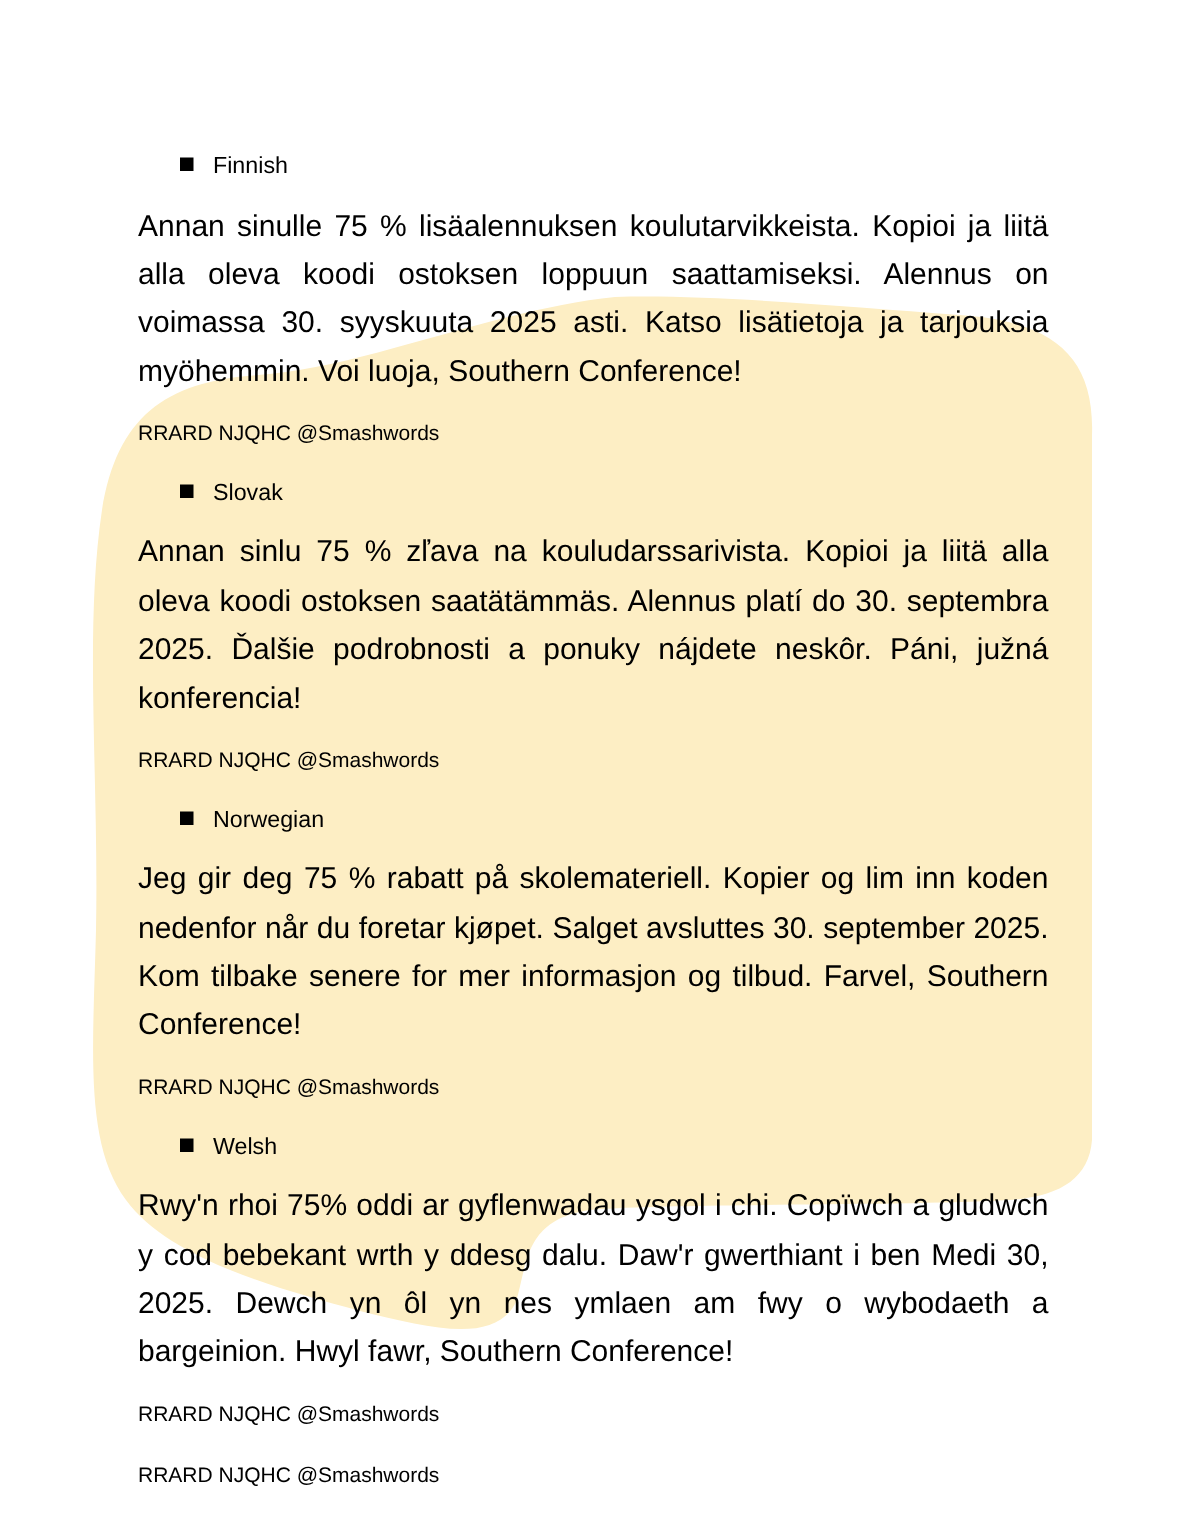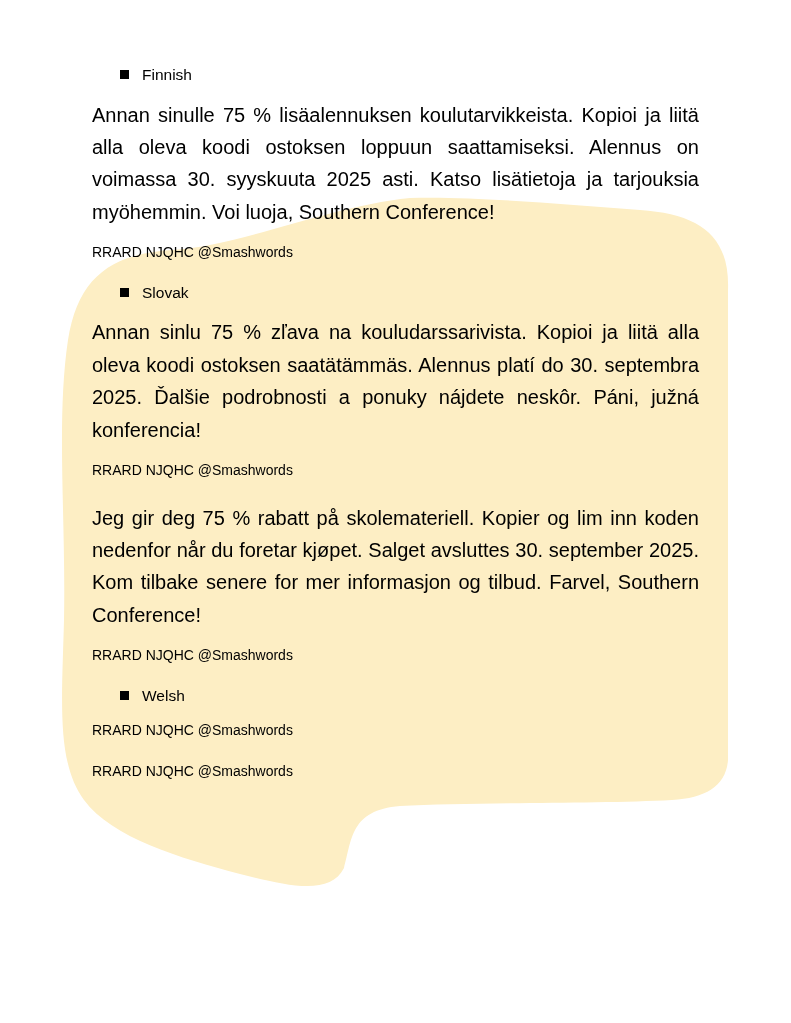--- a/index.html
+++ b/index.html
@@ -25,21 +25,21 @@
   
   .blob-layer {
     position: absolute;
     inset: 0;
     z-index: 0;
     pointer-events: none;
   }
   .content {
     position: relative;
     z-index: 1;
-    padding: 66px 92px 0 92px;
+    padding: 102px 92px 0 92px;
     box-sizing: border-box;
   }
   .lang-heading {
     display: flex;
     align-items: baseline;
     margin: 0 0 14px 0;
     padding-left: 28px;
   }
   .bullet-square {
     width: 9px;
@@ -110,29 +110,34 @@
     <div class="block">
       <div class="lang-heading">
         <span class="bullet-square"></span>
         <span class="lang-name">Slovak</span>
       </div>
       <p class="body-text">Annan sinlu 75 % zľava na kouludarssarivista. Kopioi ja liitä alla oleva koodi ostoksen saatätämmäs. Alennus platí do 30. septembra 2025. Ďalšie podrobnosti a ponuky nájdete neskôr. Páni, južná konferencia!</p>
       <p class="code-line">RRARD NJQHC @Smashwords</p>
     </div>
 
     <div class="block">
+      <div class="lang-heading">
+        <span class="bullet-square"></span>
+        <span class="lang-name">Norwegian</span>
+      </div>
       <p class="body-text">Jeg gir deg 75 % rabatt på skolemateriell. Kopier og lim inn koden nedenfor når du foretar kjøpet. Salget avsluttes 30. september 2025. Kom tilbake senere for mer informasjon og tilbud. Farvel, Southern Conference!</p>
       <p class="code-line">RRARD NJQHC @Smashwords</p>
     </div>
 
     <div class="block">
       <div class="lang-heading">
         <span class="bullet-square"></span>
         <span class="lang-name">Welsh</span>
       </div>
+      <p class="body-text">Rwy'n rhoi 75% oddi ar gyflenwadau ysgol i chi. Copïwch a gludwch y cod bebekant wrth y ddesg dalu. Daw'r gwerthiant i ben Medi 30, 2025. Dewch yn ôl yn nes ymlaen am fwy o wybodaeth a bargeinion. Hwyl fawr, Southern Conference!</p>
       <p class="code-line">RRARD NJQHC @Smashwords</p>
     </div>
 
     <div class="block">
       <p class="code-line">RRARD NJQHC @Smashwords</p>
     </div>
 
   </div>
 </div>
 

